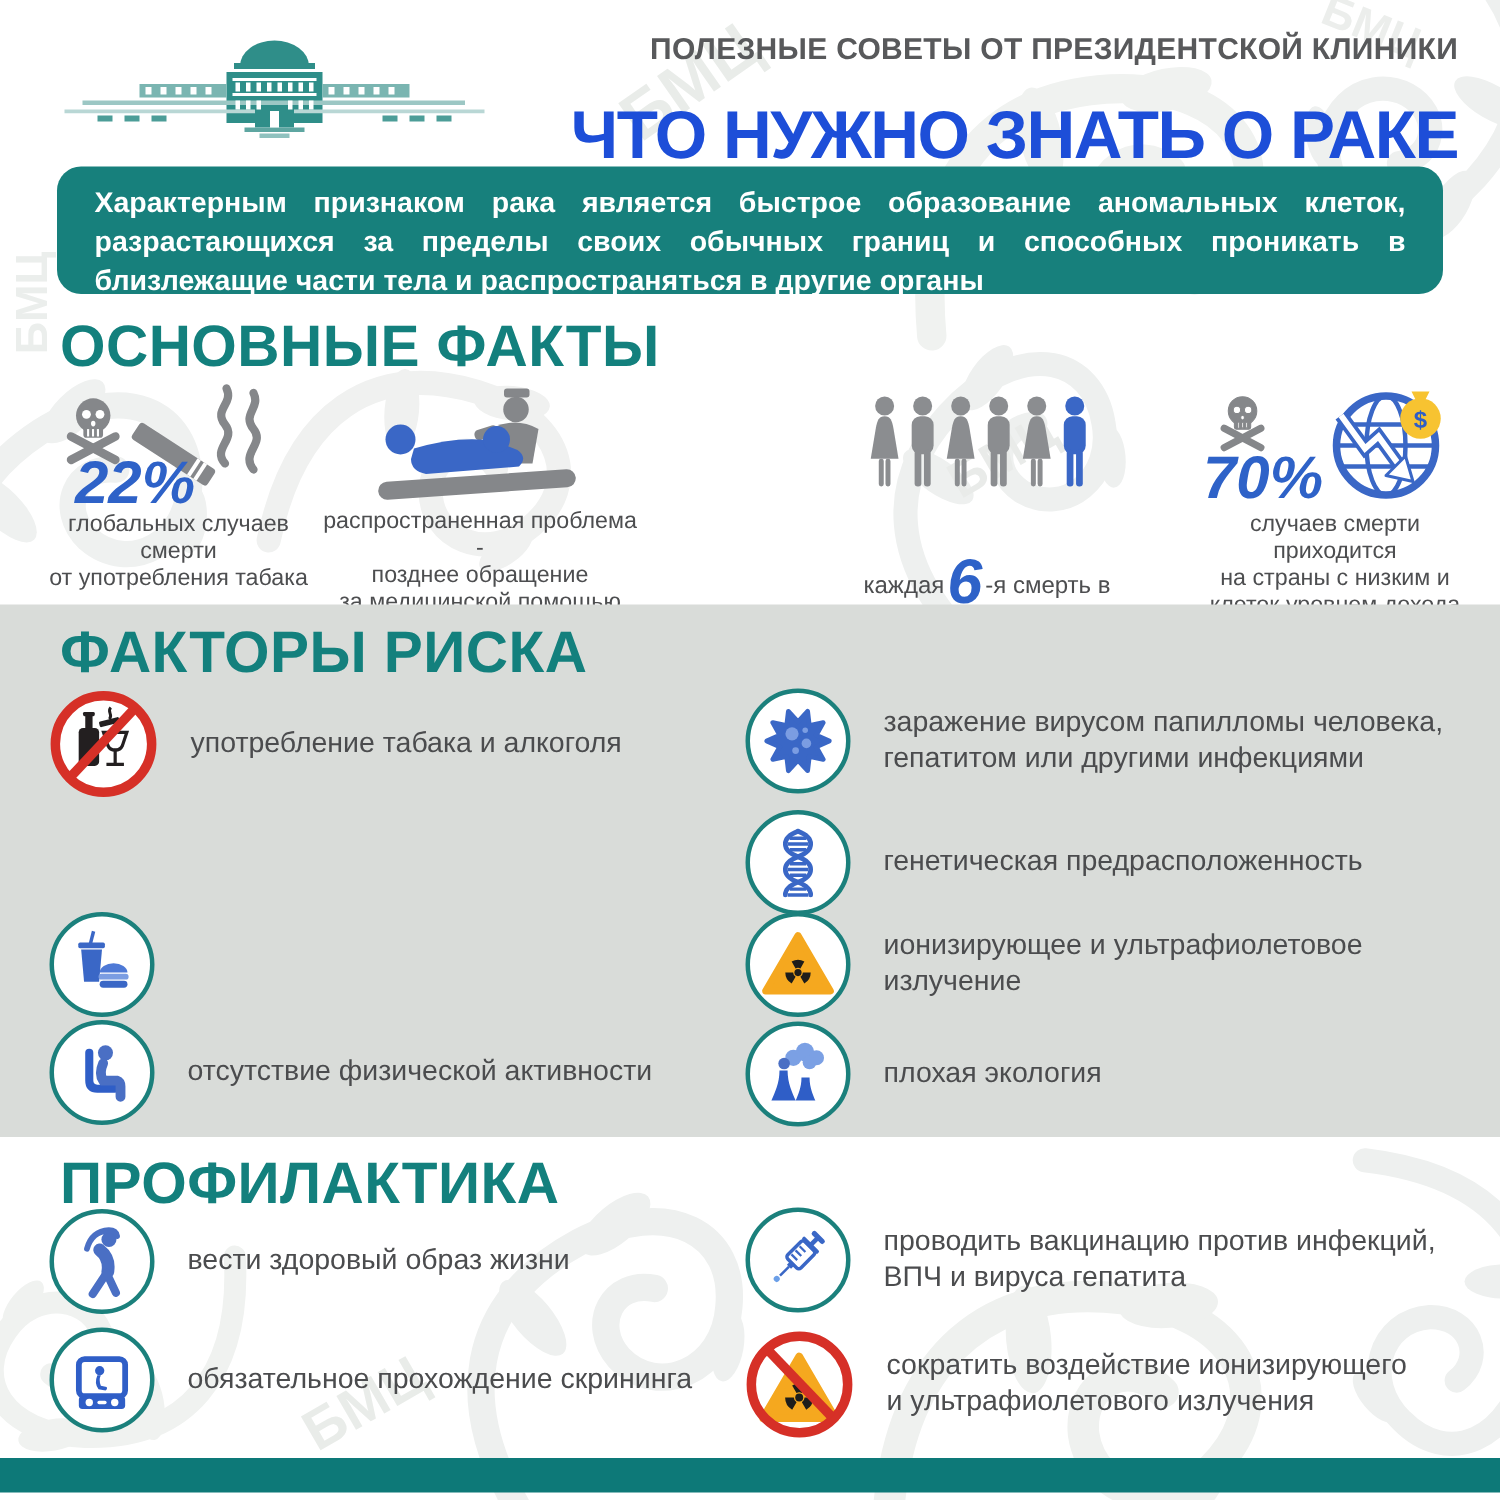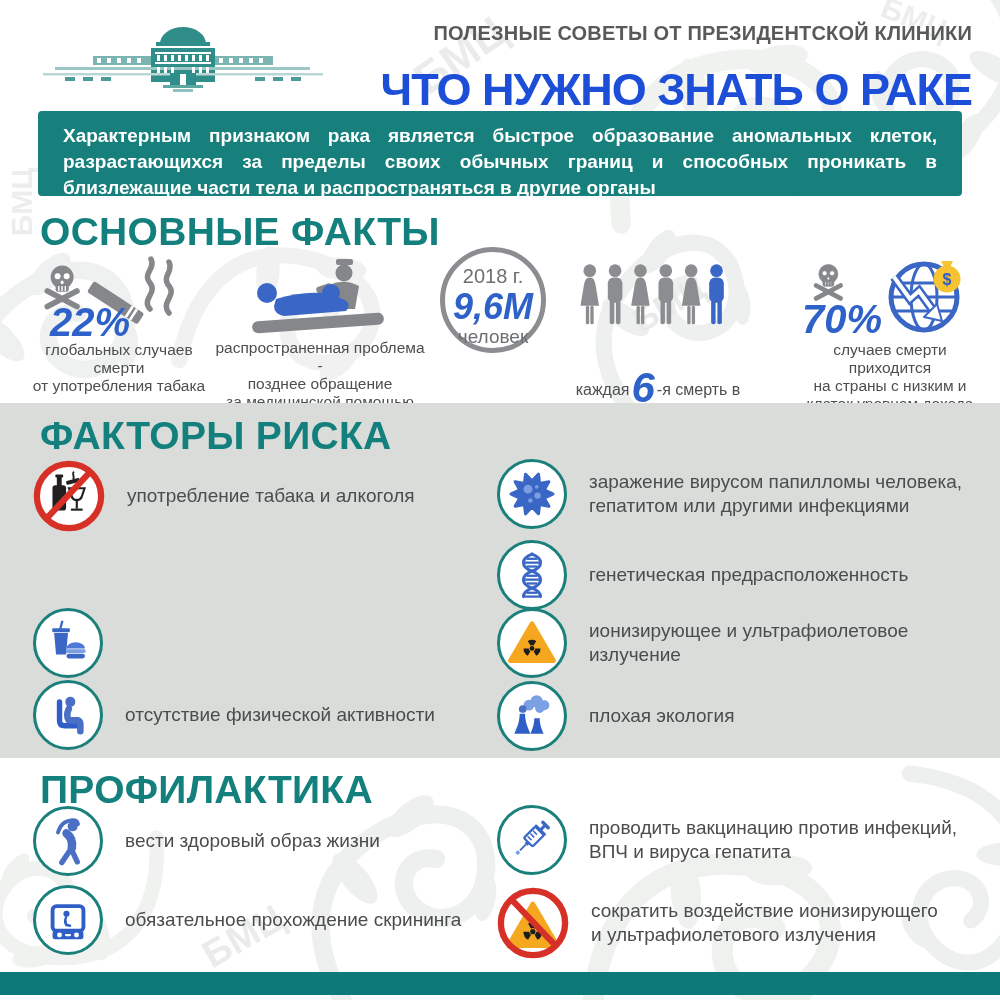--- a/index.html
+++ b/index.html
@@ -7,21 +7,21 @@
         font-family:"Liberation Sans","DejaVu Sans",sans-serif;}
   .abs{position:absolute;}
   
   .wm-orn{position:absolute;pointer-events:none;}
   .wm-txt{position:absolute;font-weight:bold;pointer-events:none;user-select:none;}
   
   .hdr-text{position:absolute;top:22px;right:28px;text-align:right;}
   .hdr-sub{font-size:20px;font-weight:bold;color:#58595b;letter-spacing:.2px;}
   .hdr-title{font-size:45px;font-weight:bold;color:#1d4ed8;letter-spacing:-1px;margin-top:22px;line-height:1;}
   
-  .banner{position:absolute;left:38px;top:111px;width:924px;height:85px;background:#17807c;border-radius:4px;box-sizing:border-box;padding:12px 25px 0 25px;}
+  .banner{position:absolute;left:38px;top:111px;width:924px;height:85px;background:#17807c;border-radius:16px;box-sizing:border-box;padding:12px 25px 0 25px;}
   .banner p{margin:0;color:#fff;font-size:19px;font-weight:bold;line-height:1.38;text-align:justify;}
   
   .sec-h{position:absolute;font-size:39px;font-weight:bold;color:#13807d;letter-spacing:.3px;line-height:1;}
   
   .fact{position:absolute;}
   .fact .cap{position:absolute;left:0;right:0;text-align:center;font-size:15.5px;color:#4d4e50;line-height:1.17;white-space:pre-line;}
   .stat{font-style:italic;font-weight:bold;color:#2e62c8;line-height:1;}
   .circle-fact{position:absolute;left:440px;top:247px;width:106px;height:106px;border:5px solid #8b8d90;border-radius:50%;background:#fff;box-sizing:border-box;text-align:center;}
   .circle-fact .year{font-size:20px;color:#6d6f72;margin-top:13px;}
   .circle-fact .big{font-size:36px;margin-top:1px;}
@@ -229,25 +229,20 @@
       </g>
       <g transform="rotate(-4 70 66)">
         <rect x="4" y="60" width="132" height="12" rx="6" fill="#85878a"></rect>
       </g>
     </svg>
     <div class="cap" style="top:84px">распространенная проблема -
 позднее обращение
 за медицинской помощью</div>
   </div>
 
-  <div class="circle-fact">
-    <div class="year">2018 г.</div>
-    <div class="stat big">9,6М</div>
-    <div class="unit">человек</div>
-  </div>
 
   <div class="fact" style="left:572px;top:255px;width:172px;height:140px">
     <svg class="abs" style="left:8px;top:8px" width="156" height="66" viewBox="0 0 160 66">
       <use href="#fig-woman" x="0" fill="#8b8d90"></use>
       <use href="#fig-man" x="26" fill="#8b8d90"></use>
       <use href="#fig-woman" x="52" fill="#8b8d90"></use>
       <use href="#fig-man" x="78" fill="#8b8d90"></use>
       <use href="#fig-woman" x="104" fill="#8b8d90"></use>
       <use href="#fig-man" x="130" fill="#3a67c6"></use>
     </svg>

